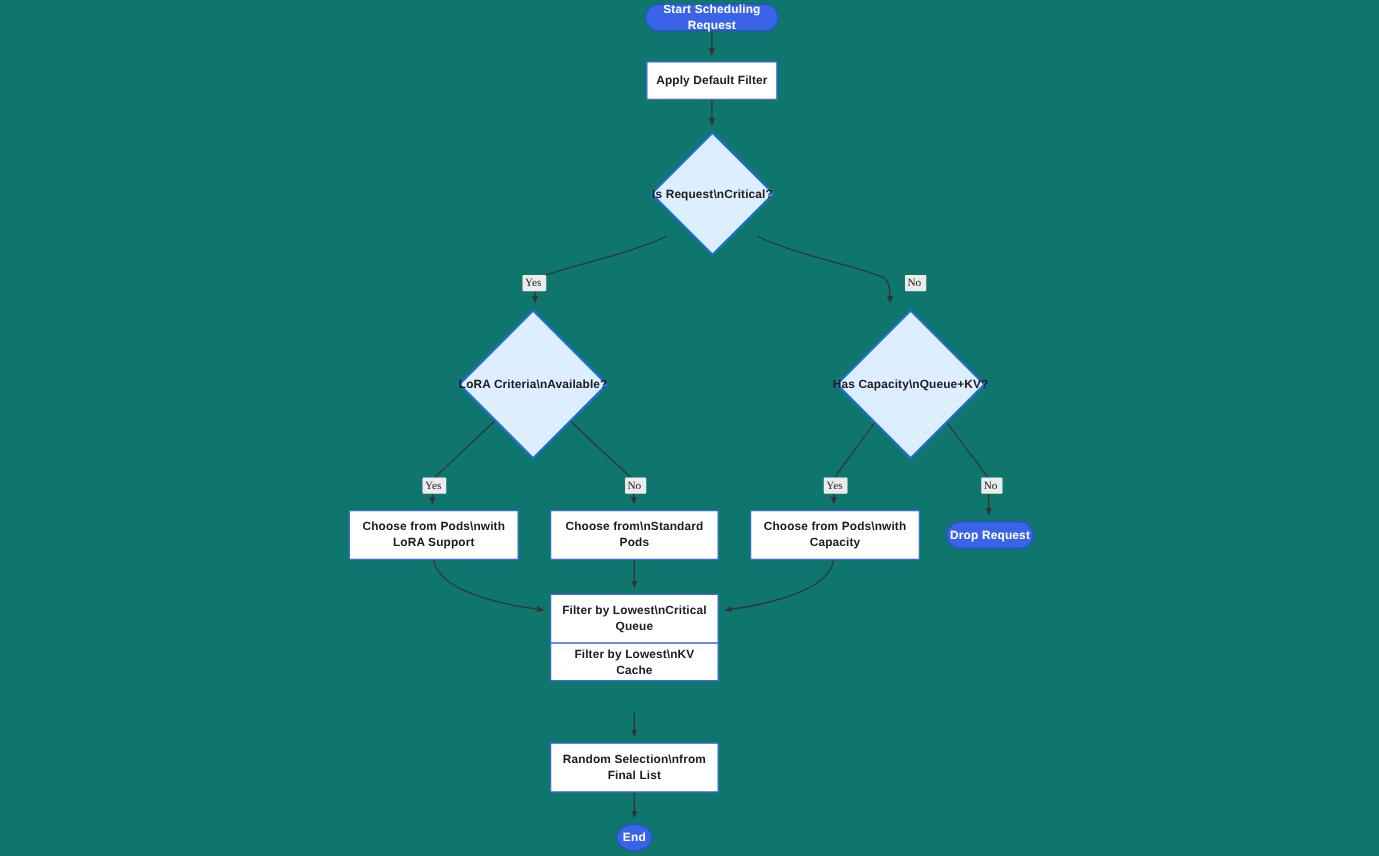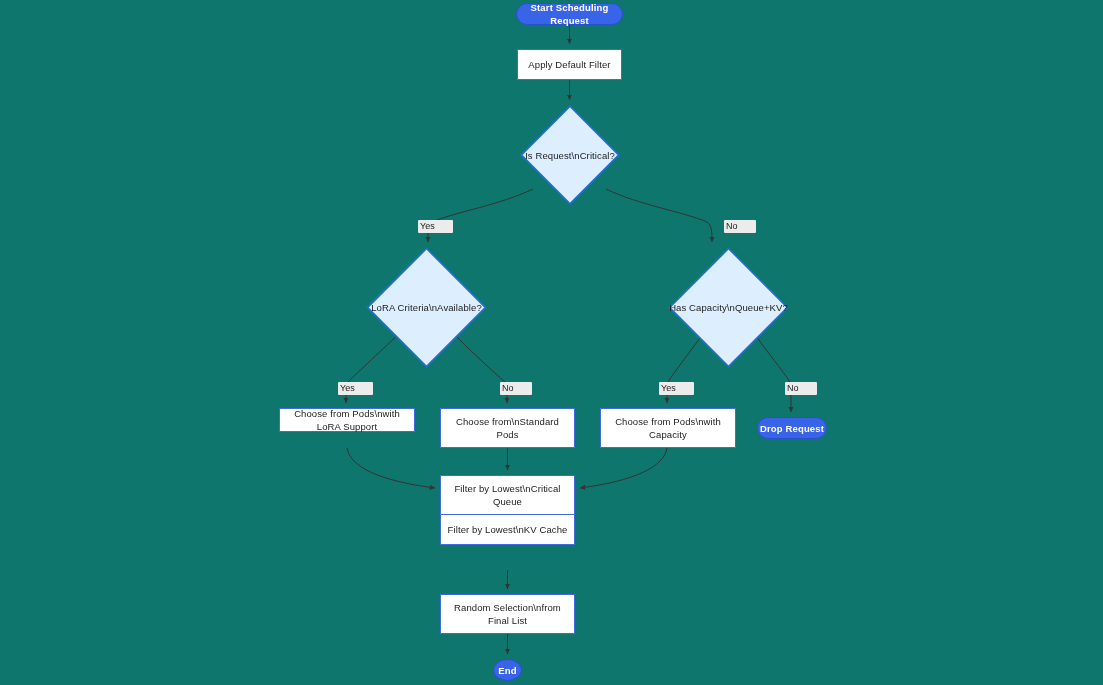--- a/index.html
+++ b/index.html
@@ -38,20 +38,21 @@
     position: absolute;
     box-sizing: border-box;
     display: flex;
     align-items: center;
     justify-content: center;
     text-align: center;
     color: #1b1b1b;
     font-size: 9.5px;
     line-height: 13px;
     letter-spacing: 0.1px;
+    font-weight: bold;
   }
 
   
   .node-terminal {
     background: #3a64e8;
     color: #ffffff;
     font-weight: bold;
     border: 1px solid #2a50cf;
     border-radius: 100px;
     font-size: 9.5px;
@@ -93,23 +94,24 @@
     font-size: 9.5px;
   }
 
   
   .edge-label {
     position: absolute;
     background: #ececec;
     color: #1b1b1b;
     font-size: 9px;
     line-height: 11px;
-    padding: 1px 18px 1px 2px;
+    padding: 1px 4px 1px 2px;
     border-radius: 1px;
     white-space: nowrap;
+    font-family: Liberation Serif, serif;
   }
 </style>
 </head>
 <body>
 
 <div id="diagram-root">
 
   <svg id="edge-layer" viewBox="0 0 1103 685" xmlns="http://www.w3.org/2000/svg">
     <defs>
       <marker id="arrowhead" markerWidth="7" markerHeight="7" refX="5.4" refY="2.6" orient="auto" markerUnits="strokeWidth">
@@ -174,21 +176,21 @@
 
   <div class="node node-decision" style="left:668px; top:247px; width:121px; height:121px;">
     <span class="diamond-shape">
       <svg viewBox="0 0 121 121" preserveAspectRatio="none" xmlns="http://www.w3.org/2000/svg">
         <polygon points="60.5,1.4 119.6,60.5 60.5,119.6 1.4,60.5" fill="#ddeeff" stroke="#1f6fd0" stroke-width="1.8"></polygon>
       </svg>
     </span>
     <span class="node-text">Has Capacity\nQueue+KV?</span>
   </div>
 
-  <div class="node node-box" style="left:279px; top:408px; width:136px; height:24px;">
+  <div class="node node-box" style="left:279px; top:408px; width:136px; height:40px;">
     <span class="node-text">Choose from Pods\nwith LoRA Support</span>
   </div>
 
   <div class="node node-box" style="left:440px; top:408px; width:135px; height:40px;">
     <span class="node-text">Choose from\nStandard Pods</span>
   </div>
 
   <div class="node node-box" style="left:600px; top:408px; width:136px; height:40px;">
     <span class="node-text">Choose from Pods\nwith Capacity</span>
   </div>

